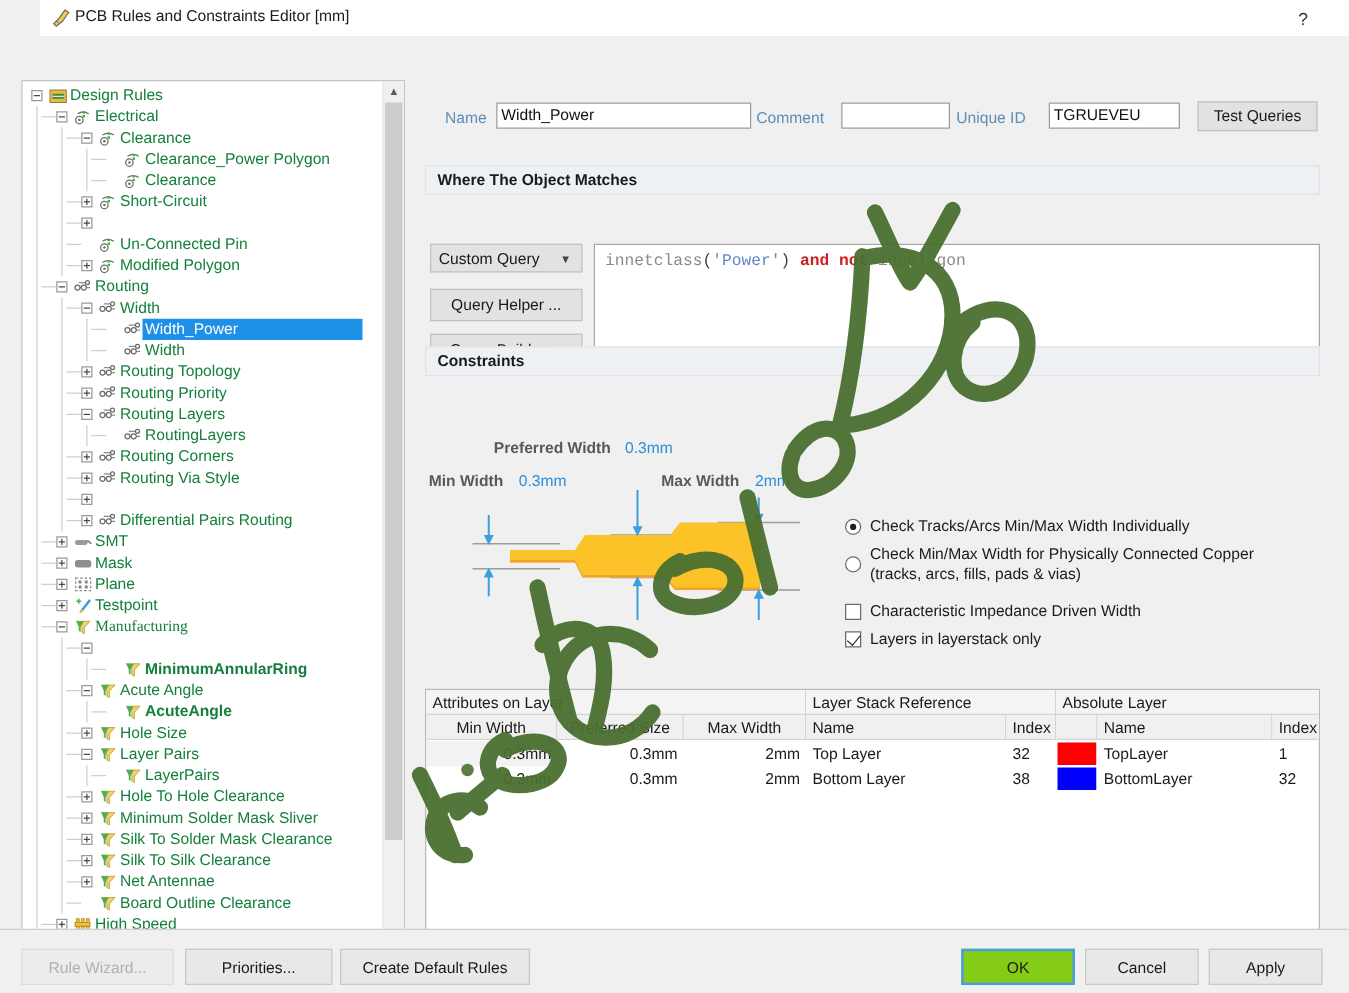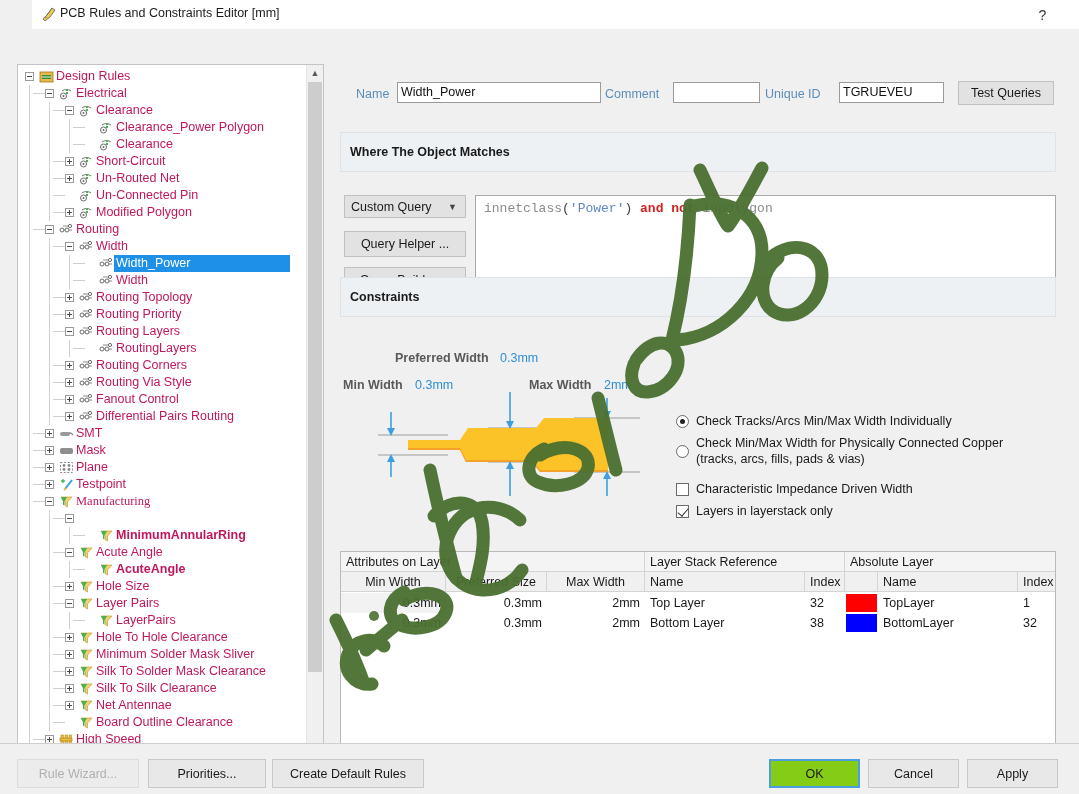--- a/index.html
+++ b/index.html
@@ -43,21 +43,21 @@
     position:absolute;left:17px;top:35px;width:305px;height:692px;
     background:#ffffff;border:1px solid #c4c4c4;
     overflow:hidden;
   }
   #treeinner{position:absolute;left:0;top:0;width:288px;height:692px;overflow:hidden;}
   .trow{
     position:absolute;left:0;height:17px;width:288px;
     display:flex;align-items:center;white-space:nowrap;
   }
   .trow .tlabel{
-    font-size:12.5px;color:#be185d;line-height:17px;padding:0 2px;
+    font-size:12.5px;color:#15803d;line-height:17px;padding:0 2px;
   }
   .trow.sel .tlabel{background:#1e90e8;color:#ffffff;}
   .trow.bold .tlabel{font-weight:bold;}
   .expander{
     position:absolute;width:9px;height:9px;border:1px solid #9a9a9a;
     background:#fff;box-sizing:border-box;
   }
   .expander::before{
     content:"";position:absolute;left:1px;top:3px;width:5px;height:1px;background:#4a4a4a;
   }
@@ -98,21 +98,21 @@
   }
   .btn{
     background:#e2e2e2;border:1px solid #c0c0c0;box-sizing:border-box;
     font-size:12.5px;color:#1a1a1a;
     display:flex;align-items:center;justify-content:center;
     cursor:default;
   }
 
   
   .sechdr{
-    position:absolute;left:0;width:716px;height:40px;
+    position:absolute;left:0;width:716px;height:24px;
     background:#eef1f4;border:1px solid #dfe3e7;box-sizing:border-box;
     display:flex;align-items:center;
   }
   .sechdr span{font-weight:bold;font-size:12.5px;color:#1a1a1a;margin-left:9px;}
 
   
   #querybox{
     position:absolute;left:135px;top:131px;width:581px;height:100px;
     background:#fff;border:1px solid #a8a8a8;box-sizing:border-box;
     font-family:"Liberation Mono", monospace;font-size:13px;
@@ -303,30 +303,20 @@
               <circle cx="4.5" cy="10" r="1" fill="#6b6b6b"></circle>
               <rect x="7" y="3" width="2" height="2" fill="#4caf50"></rect>
               <rect x="7" y="6" width="2" height="2" fill="#4caf50"></rect>
             </svg></span>
           <span class="tlabel">Short-Circuit</span>
         </div>
         <div class="tline-v" style="left: 11px; top: 105px; height: 17px;"></div>
         <div class="tline-v" style="left: 31px; top: 105px; height: 17px;"></div>
         <div class="tline-h" style="left: 35px; top: 113px; width: 12px;"></div>
         <div class="expander plus" style="left: 47px; top: 109px;"></div>
-        <div class="trow" style="top: 105px;">
-          <span class="ticon" style="position: relative; margin-left: 61px; flex: 0 0 auto;"><svg width="15" height="15" viewBox="0 0 15 15">
-              <path d="M3,5 C6,3 9,3 12,5" stroke="#6b6b6b" stroke-width="1" fill="none"></path>
-              <circle cx="4.5" cy="10" r="3" fill="none" stroke="#6b6b6b" stroke-width="1"></circle>
-              <circle cx="4.5" cy="10" r="1" fill="#6b6b6b"></circle>
-              <rect x="7" y="3" width="2" height="2" fill="#4caf50"></rect>
-              <rect x="7" y="6" width="2" height="2" fill="#4caf50"></rect>
-            </svg></span>
-          <span class="tlabel">Un-Routed Net</span>
-        </div>
         <div class="tline-v" style="left: 11px; top: 122px; height: 17px;"></div>
         <div class="tline-v" style="left: 31px; top: 122px; height: 17px;"></div>
         <div class="tline-h" style="left: 35px; top: 130px; width: 12px;"></div>
         <div class="trow" style="top: 122px;">
           <span class="ticon" style="position: relative; margin-left: 61px; flex: 0 0 auto;"><svg width="15" height="15" viewBox="0 0 15 15">
               <path d="M3,5 C6,3 9,3 12,5" stroke="#6b6b6b" stroke-width="1" fill="none"></path>
               <circle cx="4.5" cy="10" r="3" fill="none" stroke="#6b6b6b" stroke-width="1"></circle>
               <circle cx="4.5" cy="10" r="1" fill="#6b6b6b"></circle>
               <rect x="7" y="3" width="2" height="2" fill="#4caf50"></rect>
               <rect x="7" y="6" width="2" height="2" fill="#4caf50"></rect>
@@ -483,30 +473,20 @@
               <circle cx="3" cy="8" r="2" fill="#fff" stroke="#6b6b6b" stroke-width="1"></circle>
               <circle cx="8" cy="8" r="2" fill="#fff" stroke="#6b6b6b" stroke-width="1"></circle>
               <circle cx="11" cy="4" r="1.6" fill="#fff" stroke="#6b6b6b" stroke-width="1"></circle>
             </svg></span>
           <span class="tlabel">Routing Via Style</span>
         </div>
         <div class="tline-v" style="left: 11px; top: 326px; height: 17px;"></div>
         <div class="tline-v" style="left: 31px; top: 326px; height: 17px;"></div>
         <div class="tline-h" style="left: 35px; top: 334px; width: 12px;"></div>
         <div class="expander plus" style="left: 47px; top: 330px;"></div>
-        <div class="trow" style="top: 326px;">
-          <span class="ticon" style="position: relative; margin-left: 61px; flex: 0 0 auto;"><svg width="15" height="15" viewBox="0 0 15 15">
-              <line x1="2" y1="8" x2="13" y2="8" stroke="#8a8a8a" stroke-width="1"></line>
-              <line x1="4" y1="4" x2="11" y2="4" stroke="#8a8a8a" stroke-width="1"></line>
-              <circle cx="3" cy="8" r="2" fill="#fff" stroke="#6b6b6b" stroke-width="1"></circle>
-              <circle cx="8" cy="8" r="2" fill="#fff" stroke="#6b6b6b" stroke-width="1"></circle>
-              <circle cx="11" cy="4" r="1.6" fill="#fff" stroke="#6b6b6b" stroke-width="1"></circle>
-            </svg></span>
-          <span class="tlabel">Fanout Control</span>
-        </div>
         <div class="tline-v" style="left: 11px; top: 343px; height: 17px;"></div>
         <div class="tline-v" style="left: 31px; top: 343px; height: 17px;"></div>
         <div class="tline-h" style="left: 35px; top: 351px; width: 12px;"></div>
         <div class="expander plus" style="left: 47px; top: 347px;"></div>
         <div class="trow" style="top: 343px;">
           <span class="ticon" style="position: relative; margin-left: 61px; flex: 0 0 auto;"><svg width="15" height="15" viewBox="0 0 15 15">
               <line x1="2" y1="8" x2="13" y2="8" stroke="#8a8a8a" stroke-width="1"></line>
               <line x1="4" y1="4" x2="11" y2="4" stroke="#8a8a8a" stroke-width="1"></line>
               <circle cx="3" cy="8" r="2" fill="#fff" stroke="#6b6b6b" stroke-width="1"></circle>
               <circle cx="8" cy="8" r="2" fill="#fff" stroke="#6b6b6b" stroke-width="1"></circle>

